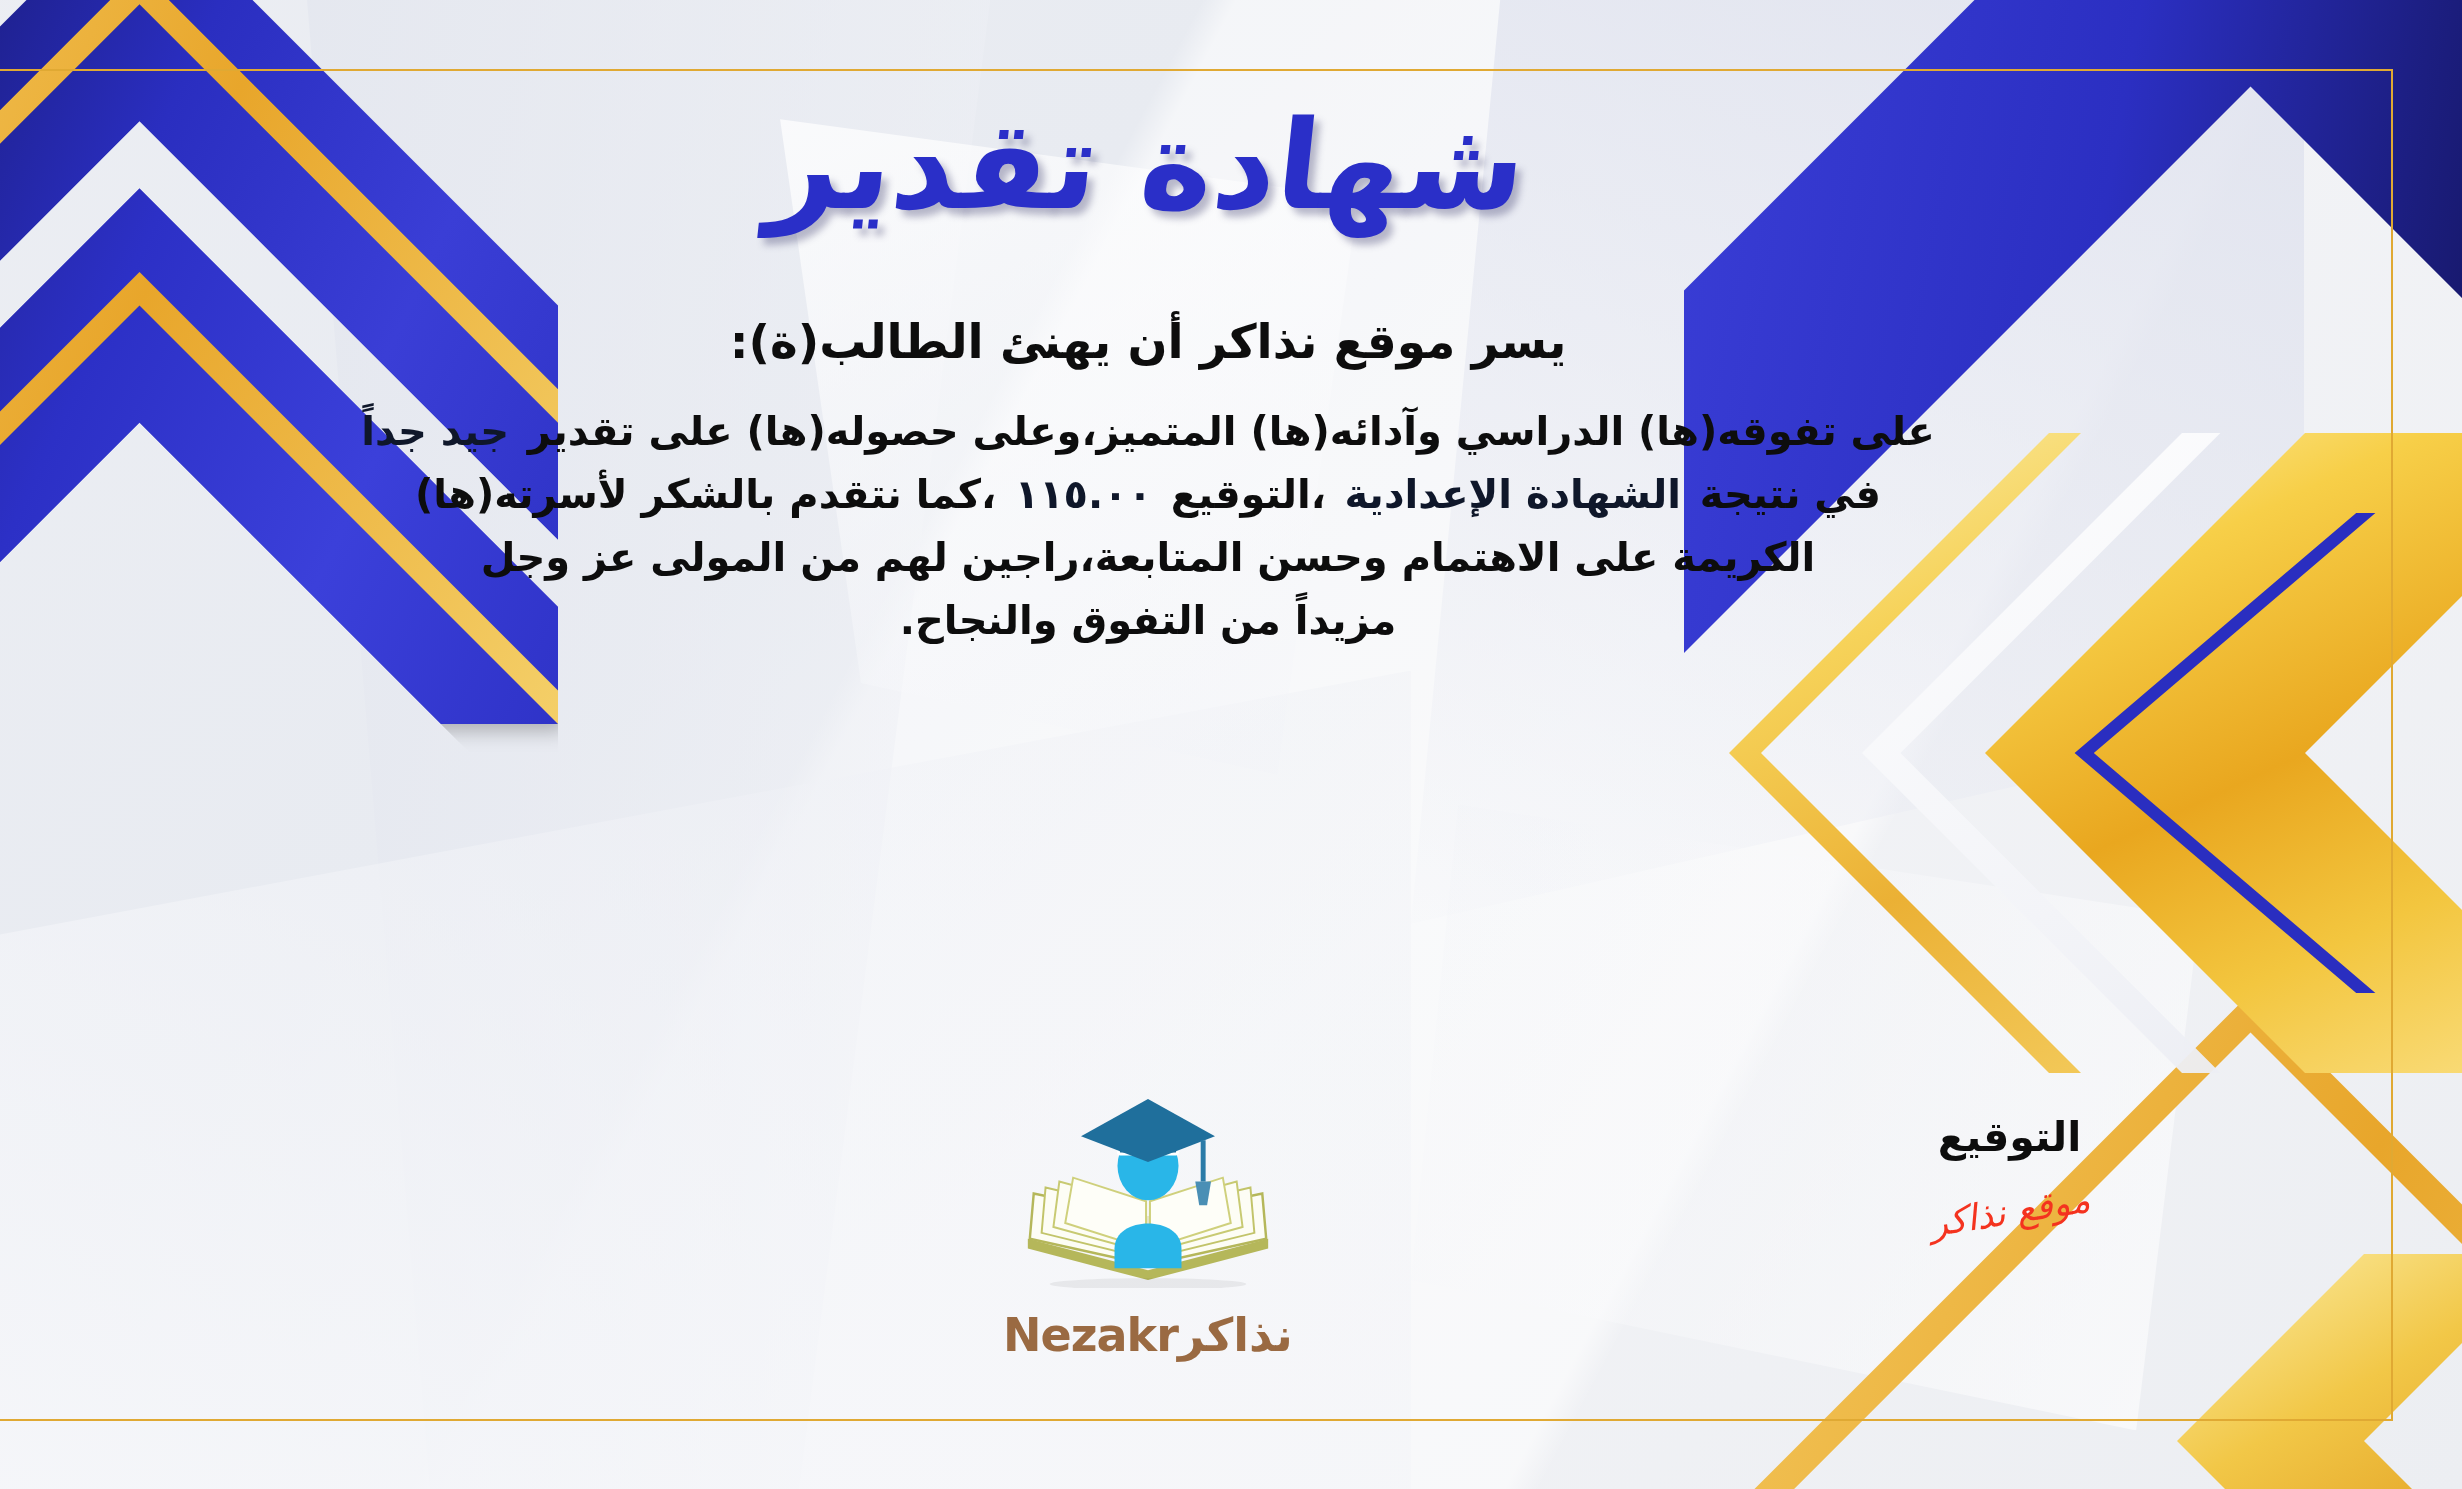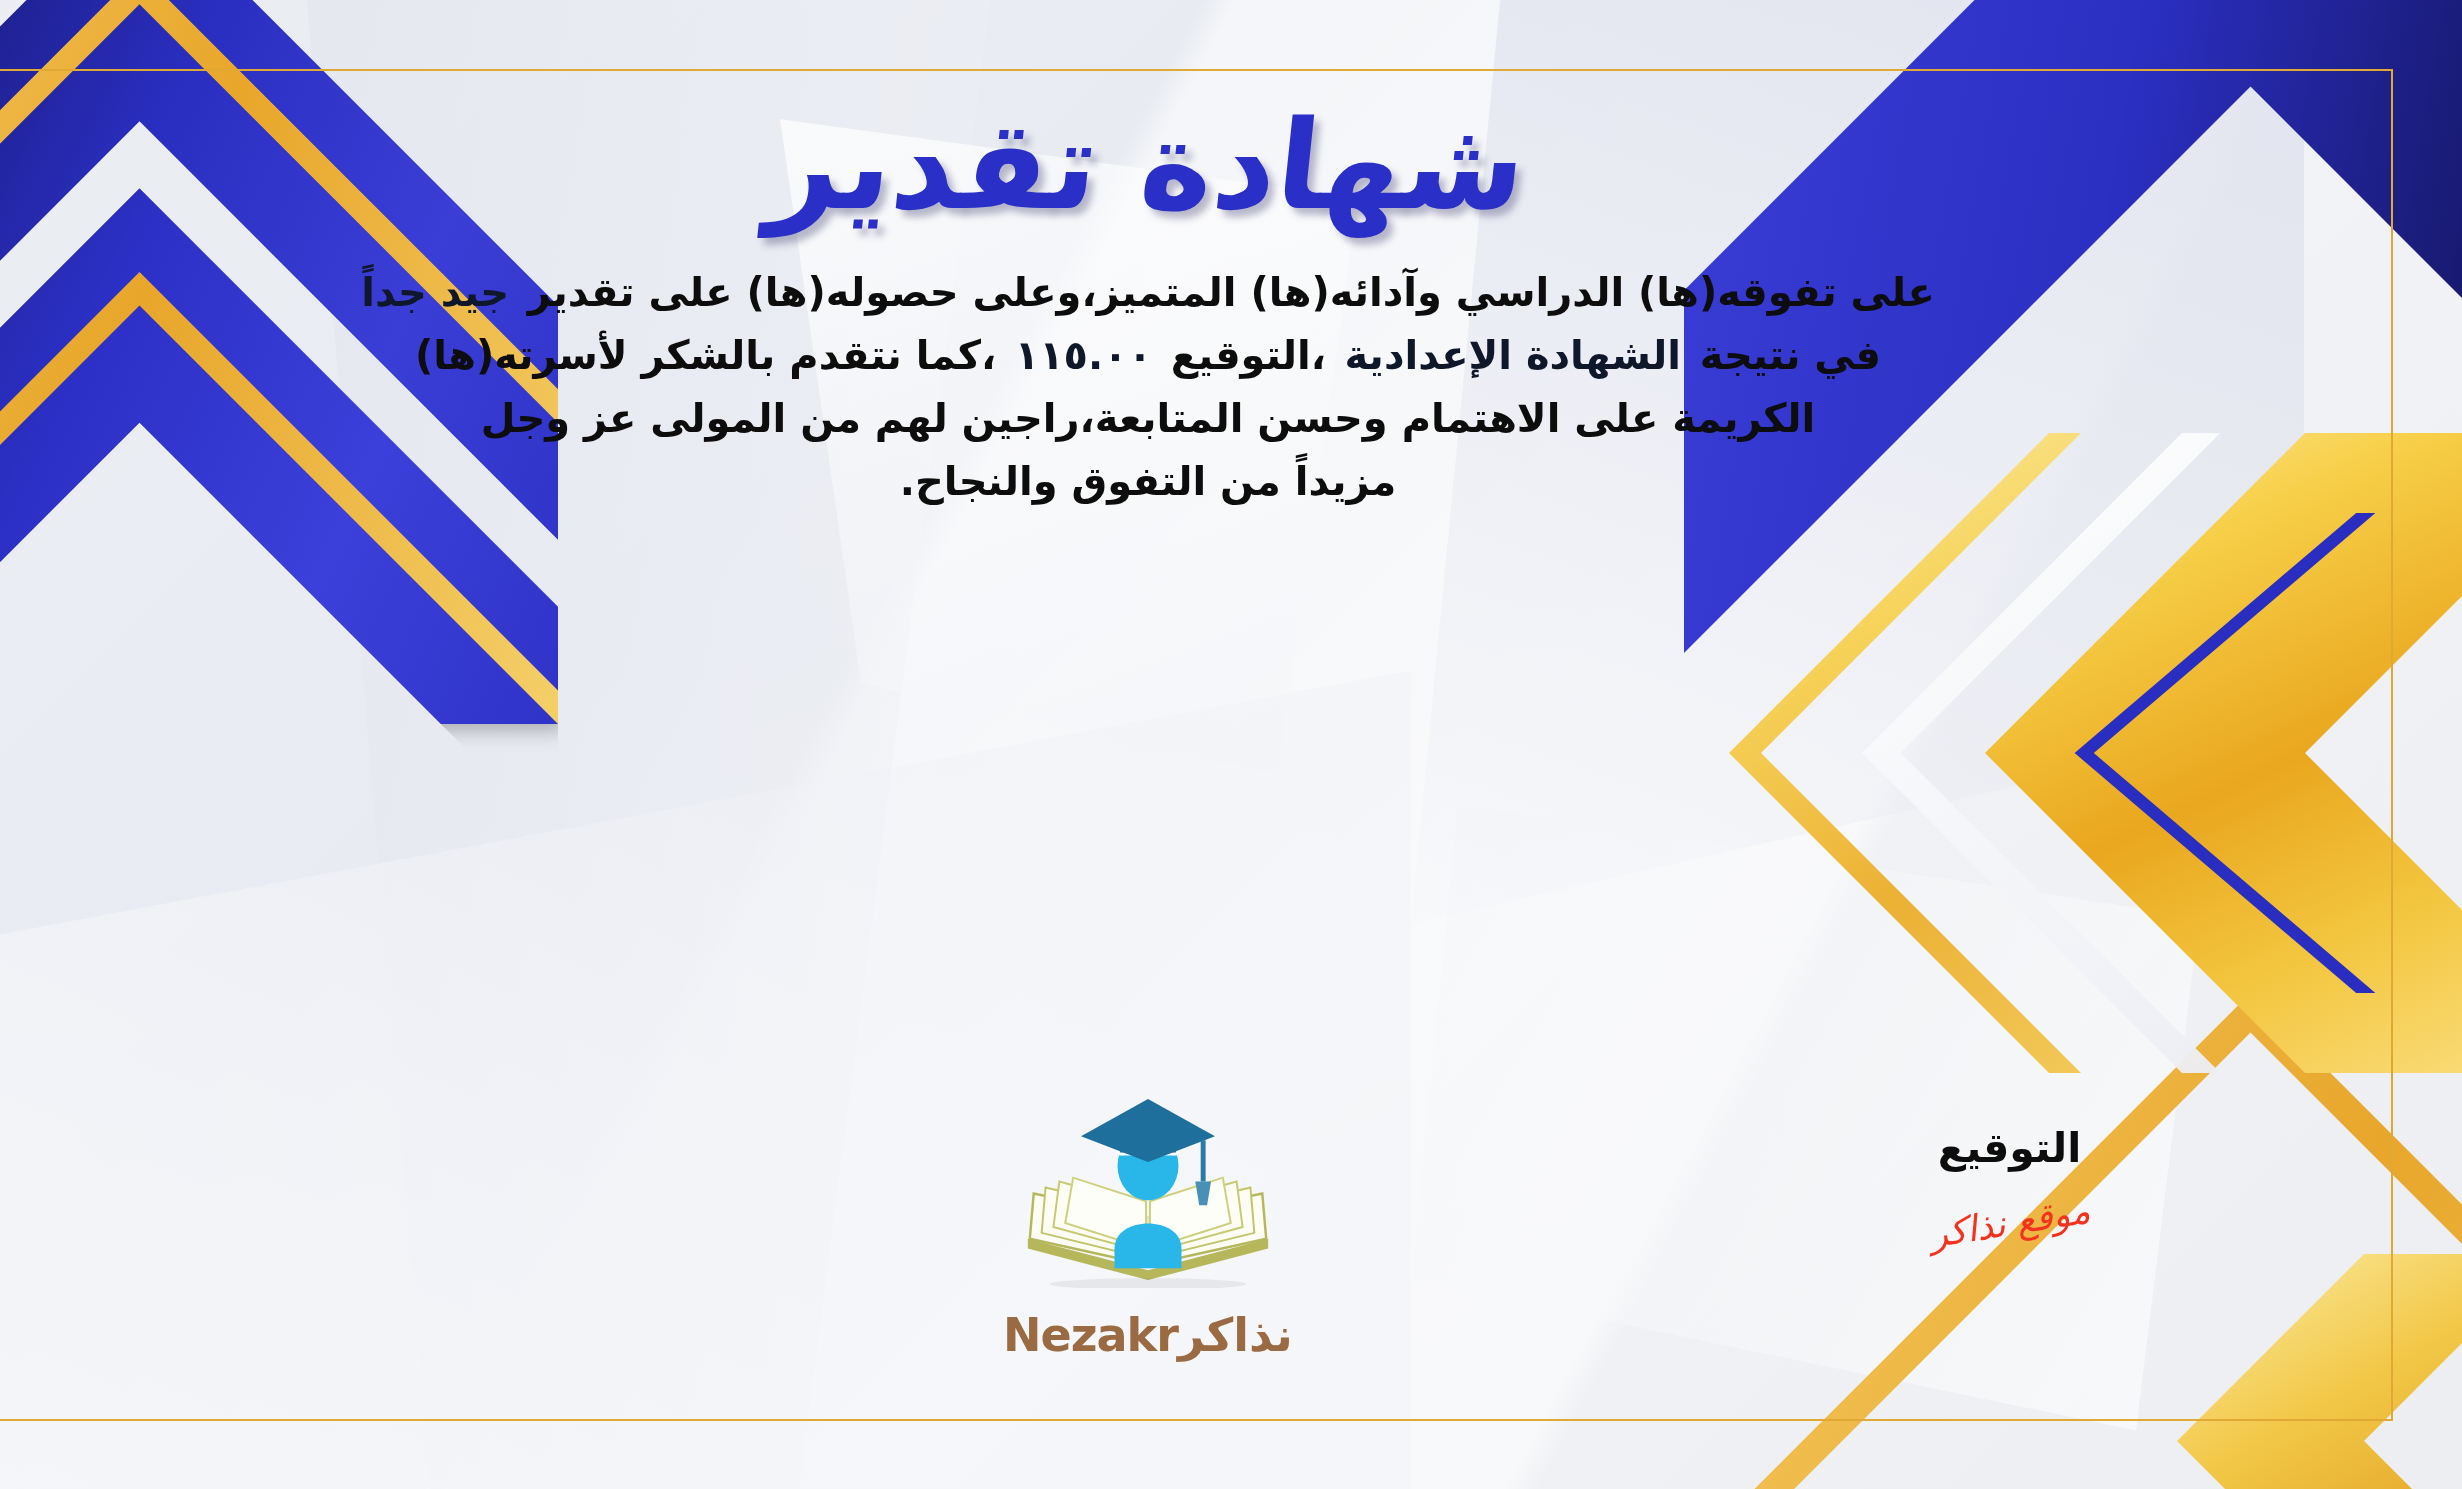--- a/index.html
+++ b/index.html
@@ -191,21 +191,21 @@
   
   .footer {
     position: absolute;
     left: 0; right: 0; bottom: 59px;
     height: 345px;
   }
 
   .signature-box {
     position: absolute;
     right: 305px;
-    top: 38px;
+    top: 27px;
     text-align: center;
     width: 295px;
   }
   .signature-label {
     font-size: 41px;
     color: #0d0d0d;
     font-weight: 600;
   }
   .signature-mark {
     margin-top: 29.5px;
@@ -277,20 +277,21 @@
   </div>
 
   <div class="br-gold"></div>
 
   <div class="gold-frame"></div>
 
   <div class="content">
 
     <div class="cert-title">شهادة تقدير</div>
 
+    <div class="greeting">يسر موقع نذاكر أن يهنئ الطالب(ة):</div>
 
 
     <div class="body-block">
       <span class="body-line">
         <span>على تفوقه(ها) الدراسي وآدائه(ها) المتميز،وعلى حصوله(ها) على تقدير</span><span class="hl sp-l">جيد جداً</span>
       </span>
       <span class="body-line">
         <span>في نتيجة</span><span class="hl sp-l sp-r">الشهادة الإعدادية</span><span>،التوقيع</span><span class="hl sp-l sp-r">١١٥.٠٠</span><span>،كما نتقدم بالشكر لأسرته(ها)</span>
       </span>
       <span class="body-line">الكريمة على الاهتمام وحسن المتابعة،راجين لهم من المولى عز وجل</span>

